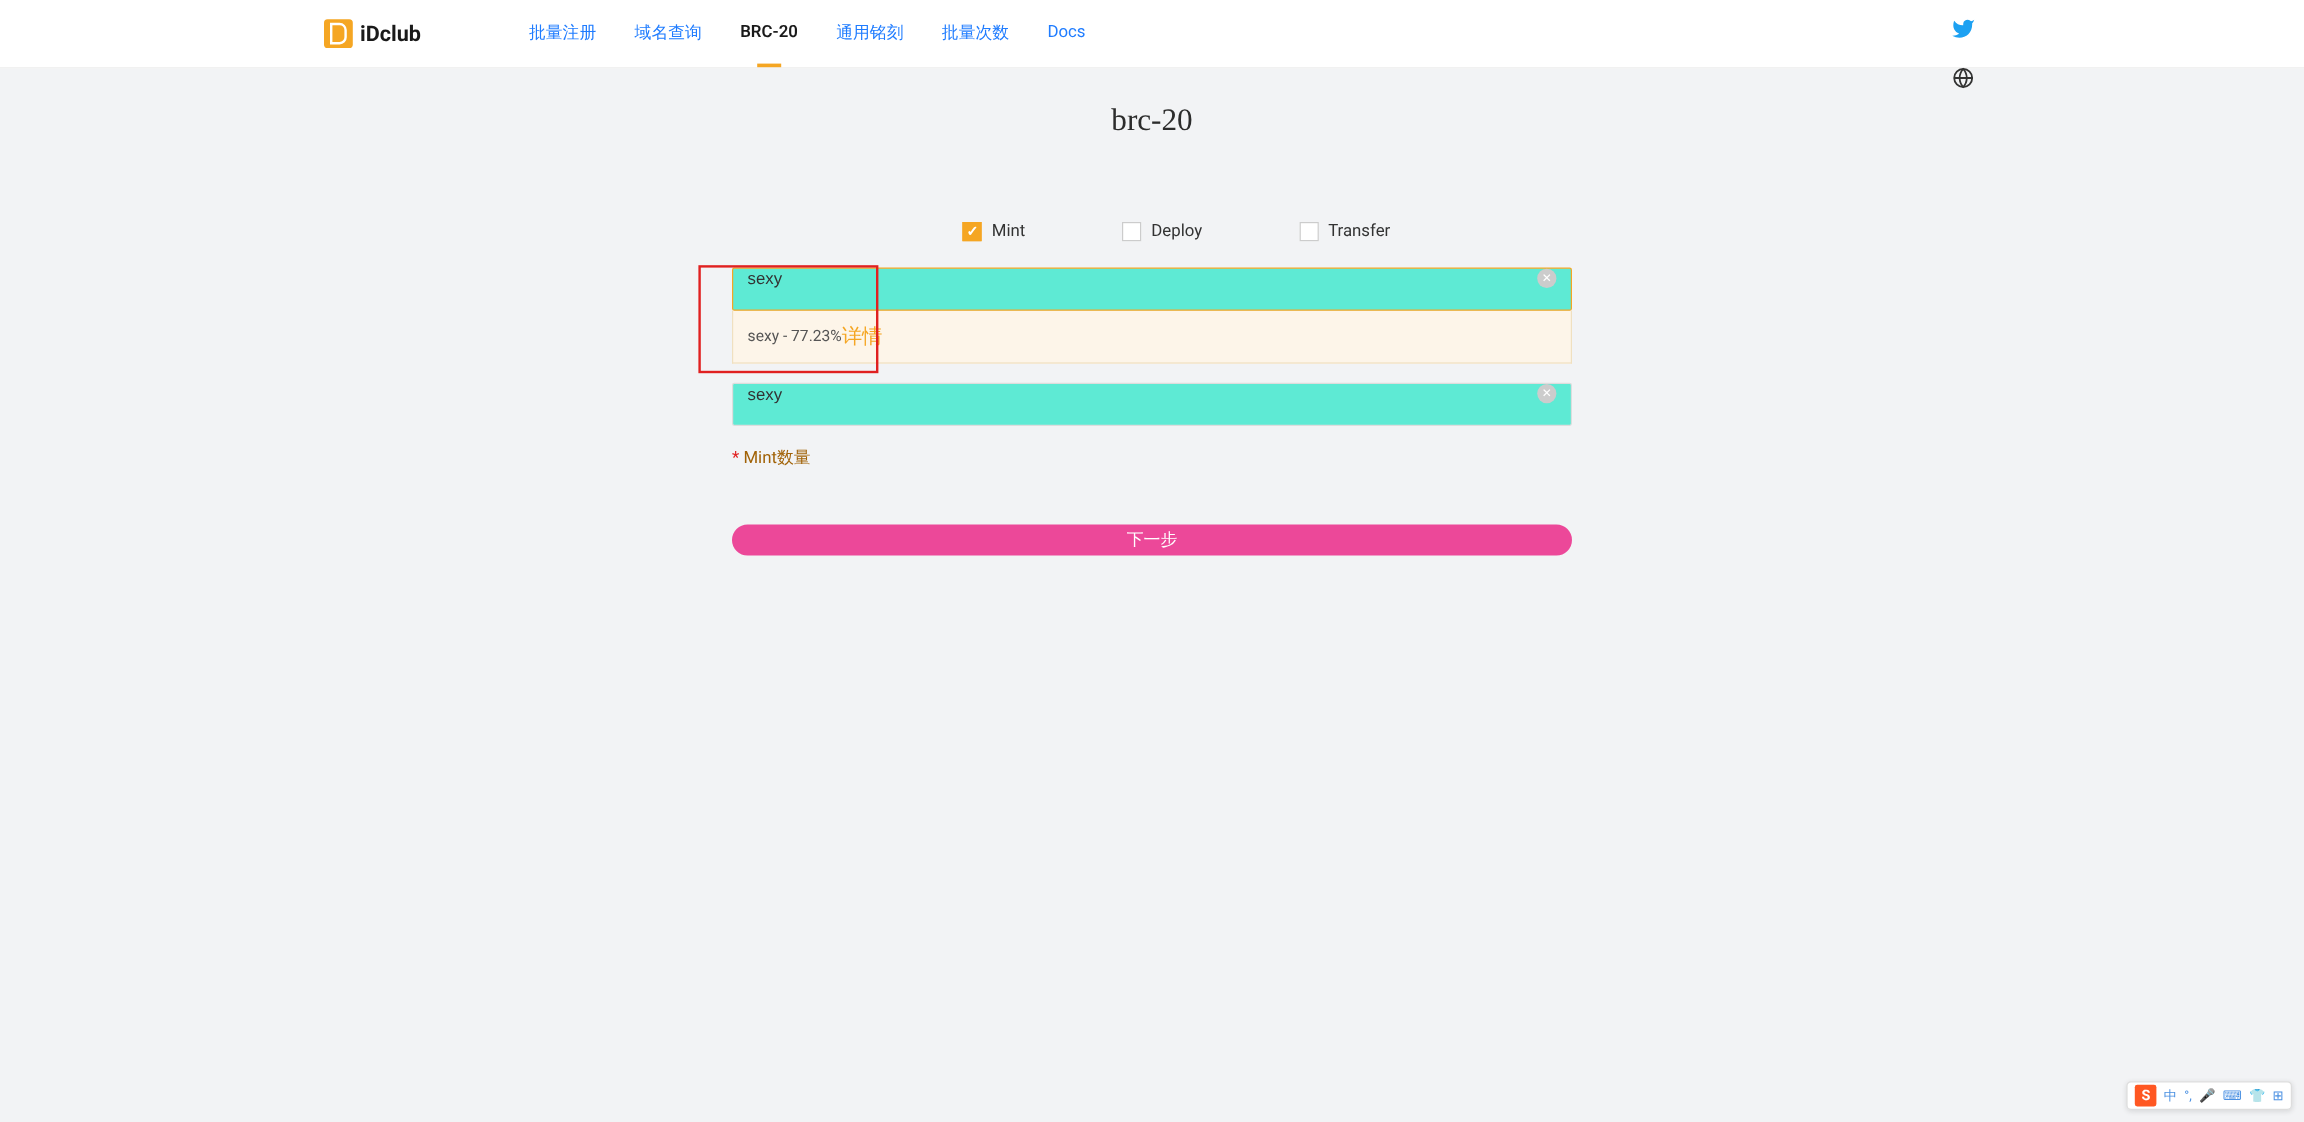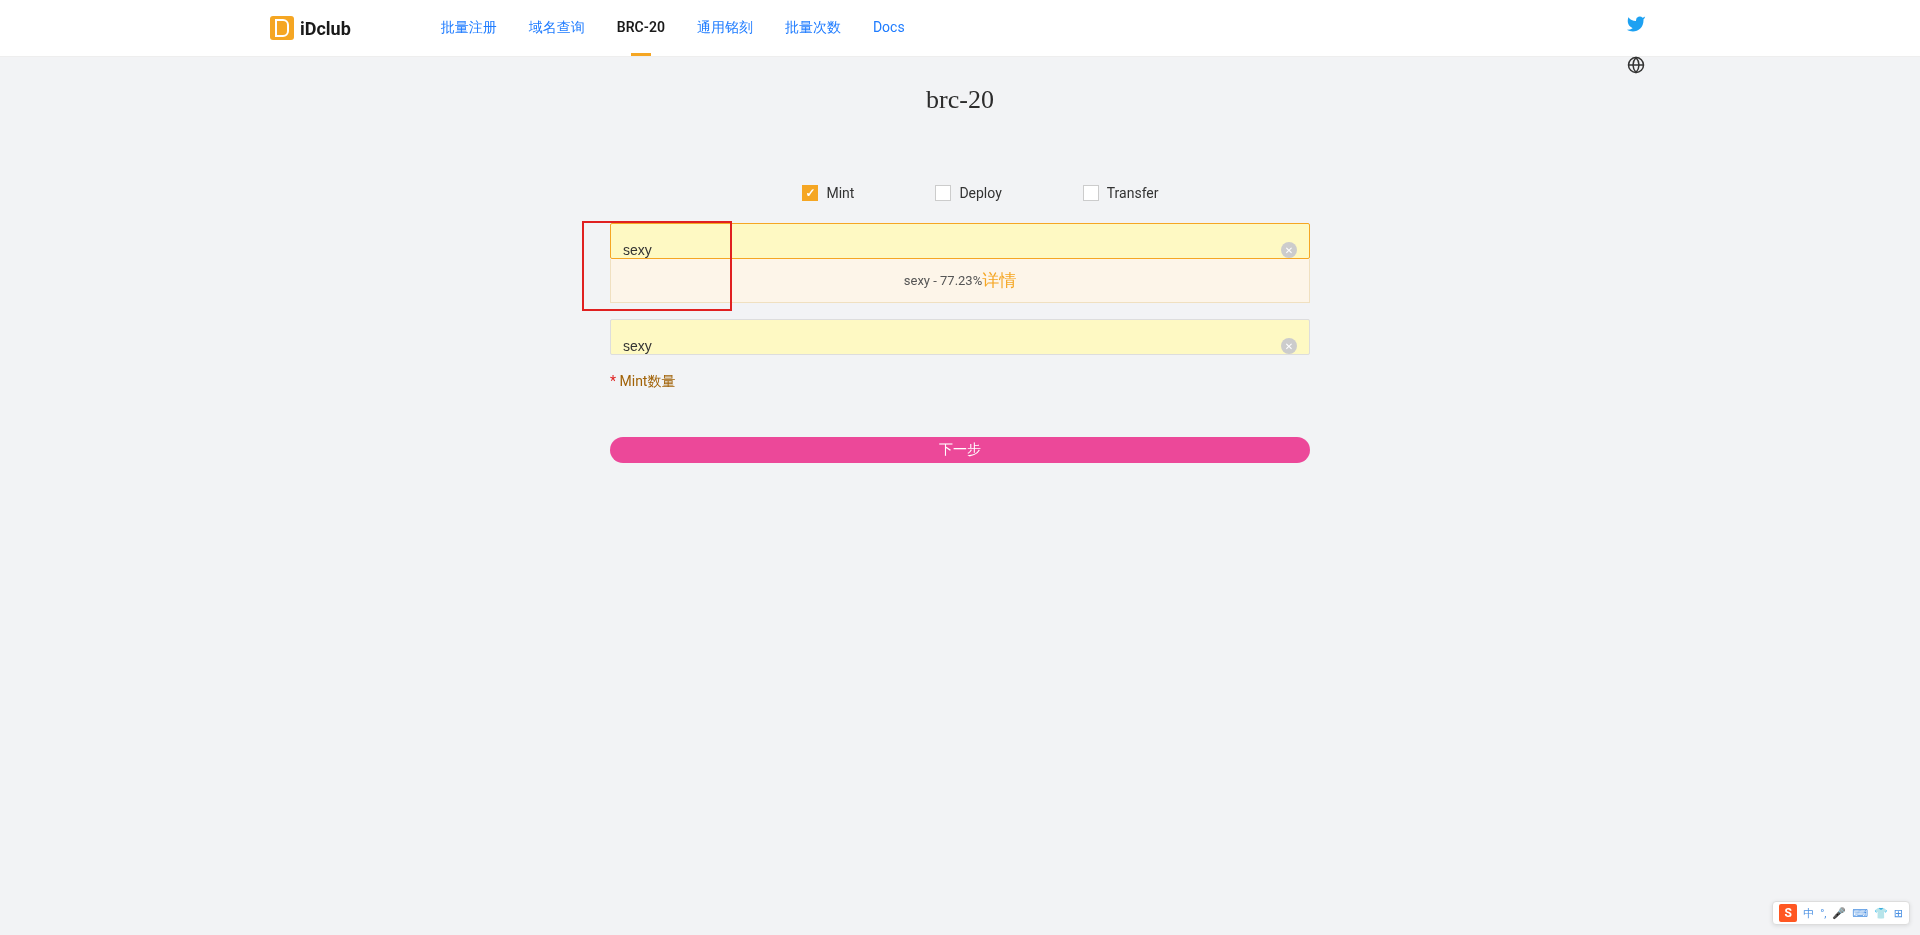--- a/index.html
+++ b/index.html
@@ -138,26 +138,26 @@
 }
 .checkbox-label {
   font-size: 14px;
   color: #333;
 }
 .form-section {
   margin-bottom: 18px;
 }
 .input-wrapper {
   position: relative;
-  background: #fef9c3;
+  background: #5eead4;
   border: 1px solid #ddd;
   border-radius: 2px;
   height: 36px;
   display: flex;
-  align-items: flex-end;
+  align-items: flex-start;
   padding: 0 12px;
 }
 .input-wrapper.focused {
   border: 1.5px solid #f5a623;
 }
 .input-field {
   flex: 1;
   border: none;
   outline: none;
   font-size: 14px;
@@ -175,21 +175,21 @@
   justify-content: center;
   font-size: 10px;
   cursor: pointer;
 }
 .dropdown {
   background: #fdf5e9;
   border: 1px solid #f0e0c0;
   border-top: none;
   padding: 10px 12px;
   display: flex;
-  justify-content: center;
+  justify-content: flex-start;
   align-items: center;
 }
 .dropdown-text {
   font-size: 13px;
   color: #555;
 }
 .dropdown-link {
   font-size: 17px;
   color: #f5a623;
   cursor: pointer;

